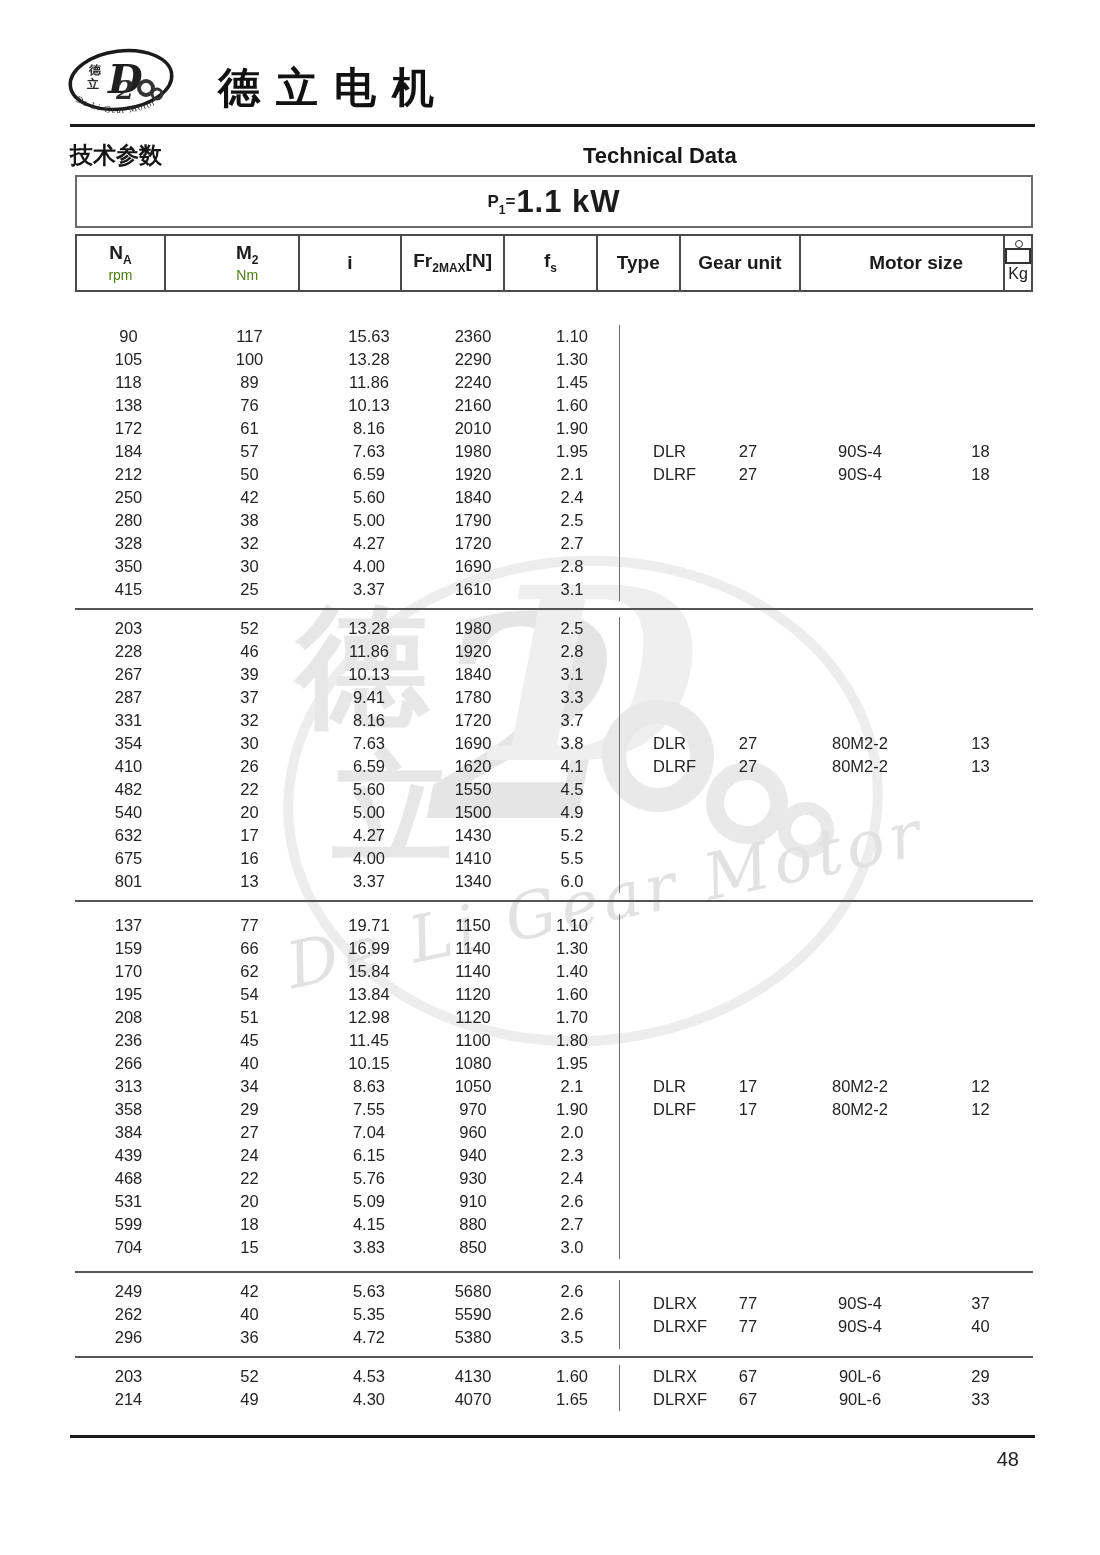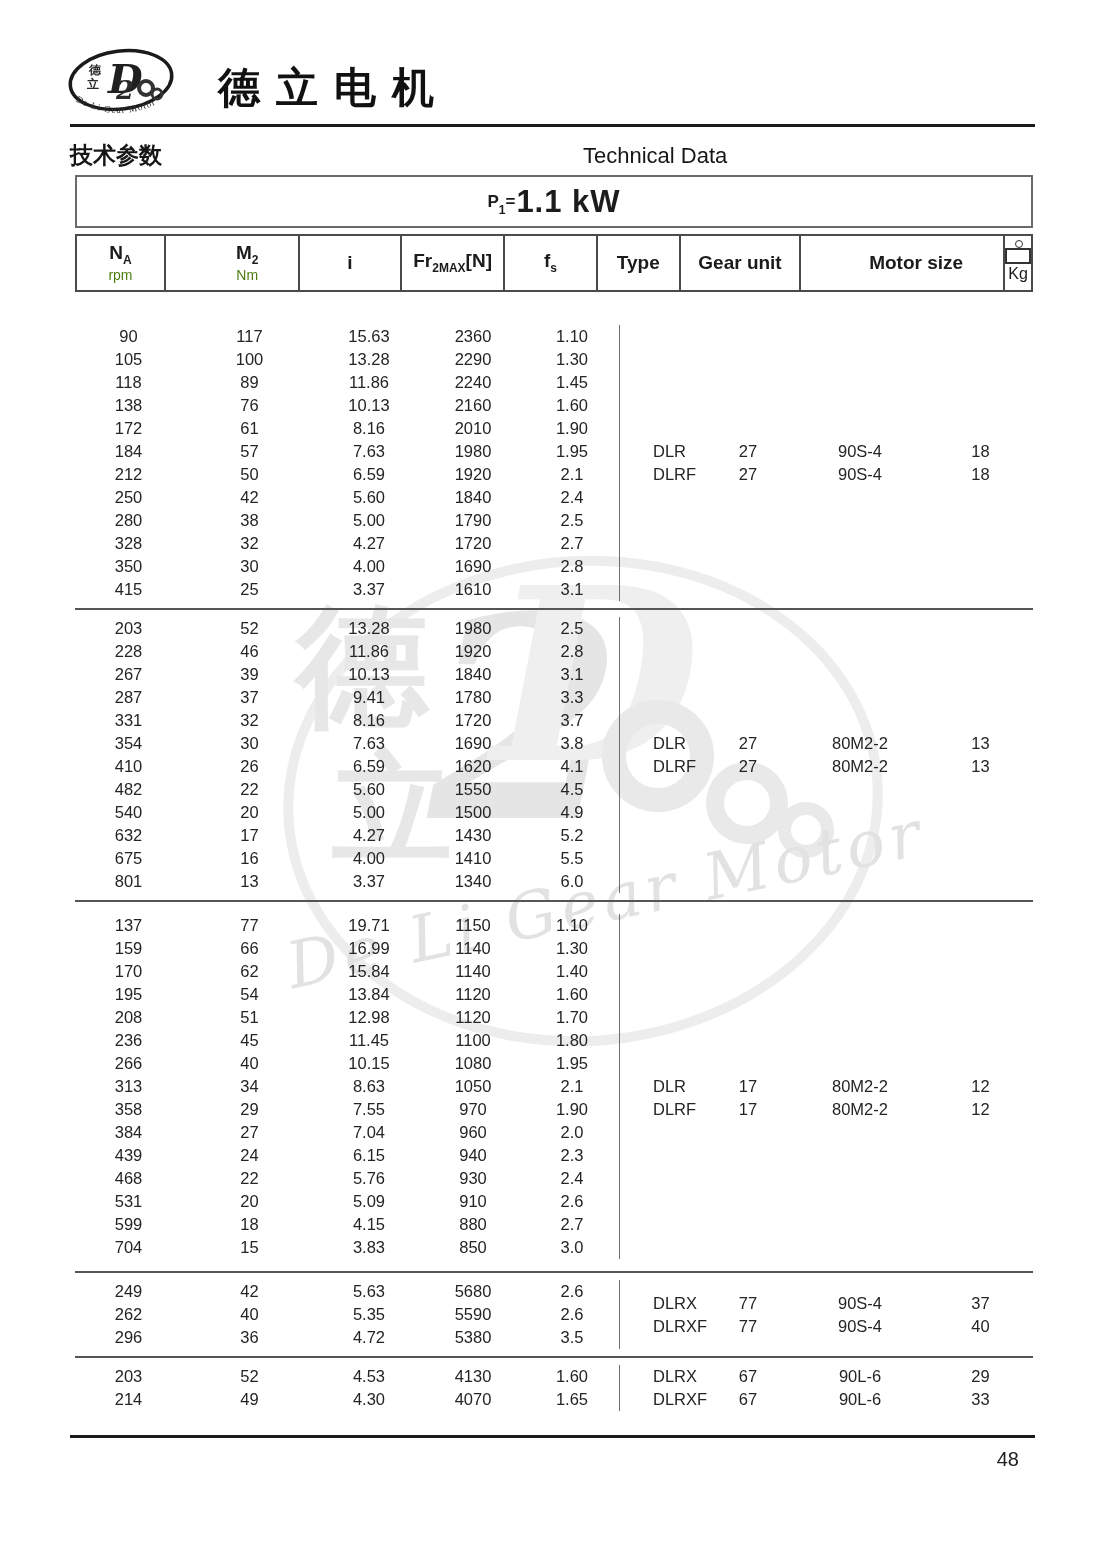--- a/index.html
+++ b/index.html
@@ -30,21 +30,21 @@
   .logo{position:absolute;left:64px;top:46px;width:118px;height:82px;z-index:2;}
   .lg-cn{font-size:12px;font-weight:bold;fill:#2a2a2a;font-family:"DejaVu Sans",sans-serif;}
   .lg-d{font-size:40px;font-weight:bold;font-style:italic;fill:#1f1f1f;font-family:"DejaVu Serif",serif;}
   .lg-2{font-size:26px;font-weight:bold;font-style:italic;fill:#2a2a2a;font-family:"DejaVu Serif",serif;}
   .lg-arc{font-size:9.5px;fill:#333;letter-spacing:1px;font-family:"Liberation Serif",serif;}
   .brand-title{position:absolute;left:192px;top:60px;z-index:2;font-size:42px;font-weight:bold;
                letter-spacing:16px;color:#111;font-family:"DejaVu Serif","Liberation Serif",serif;margin-left:26px;}
   .rule-top{position:absolute;left:70px;top:124px;width:965px;height:3px;background:#1a1a1a;z-index:2;}
 
   .sec-cn{position:absolute;left:70px;top:140px;font-size:23px;font-weight:600;color:#161616;z-index:2;}
-  .sec-en{position:absolute;left:583px;top:143px;font-size:22px;font-weight:normal;color:#161616;z-index:2;}
+  .sec-en{position:absolute;left:583px;top:143px;font-size:22px;font-weight:bold;color:#161616;z-index:2;}
 
   
   .power{position:absolute;left:75px;top:175px;width:958px;height:53px;border:2px solid #6a6a6a;
          box-sizing:border-box;display:flex;align-items:center;justify-content:center;z-index:2;background:transparent;}
   .pw-p{font-size:17px;font-weight:bold;}
   .pw-sub{font-size:12px;font-weight:bold;align-self:flex-end;transform:translateY(-9px);}
   .pw-eq{font-size:17px;font-weight:bold;margin-right:1px;}
   .pw-val{font-size:31px;font-weight:bold;letter-spacing:1px;}
 
   

